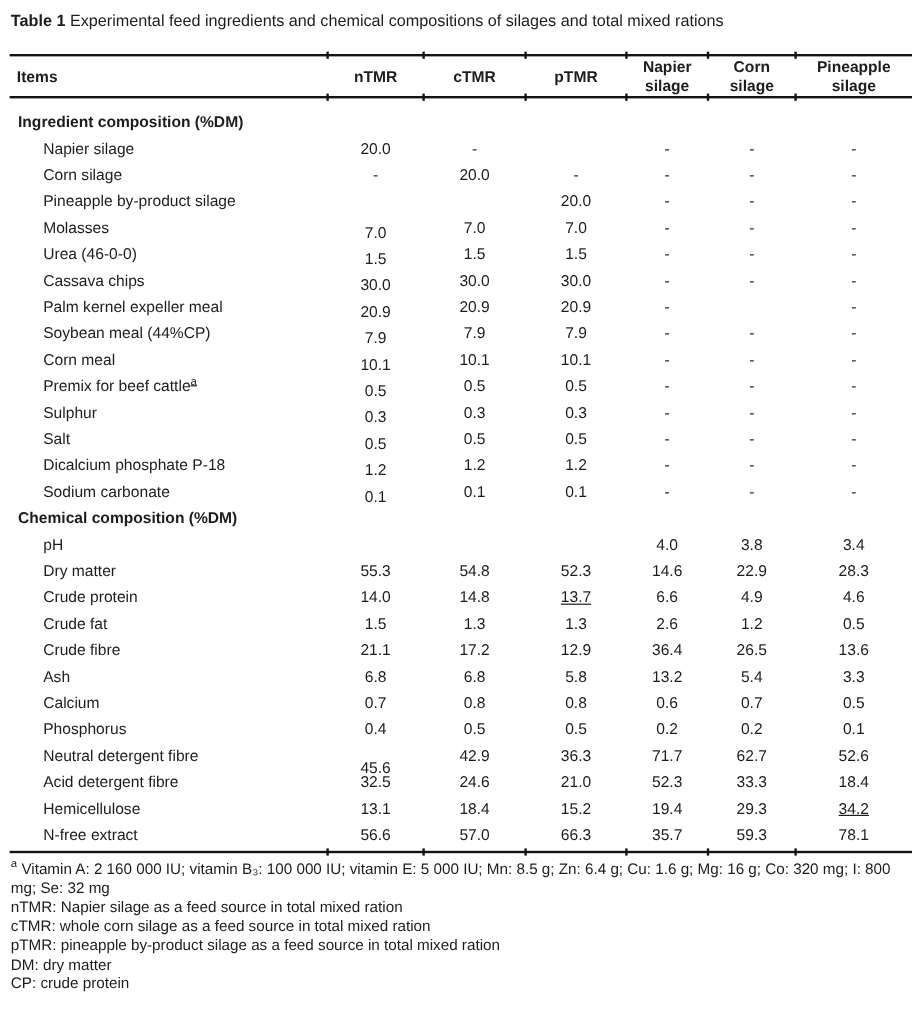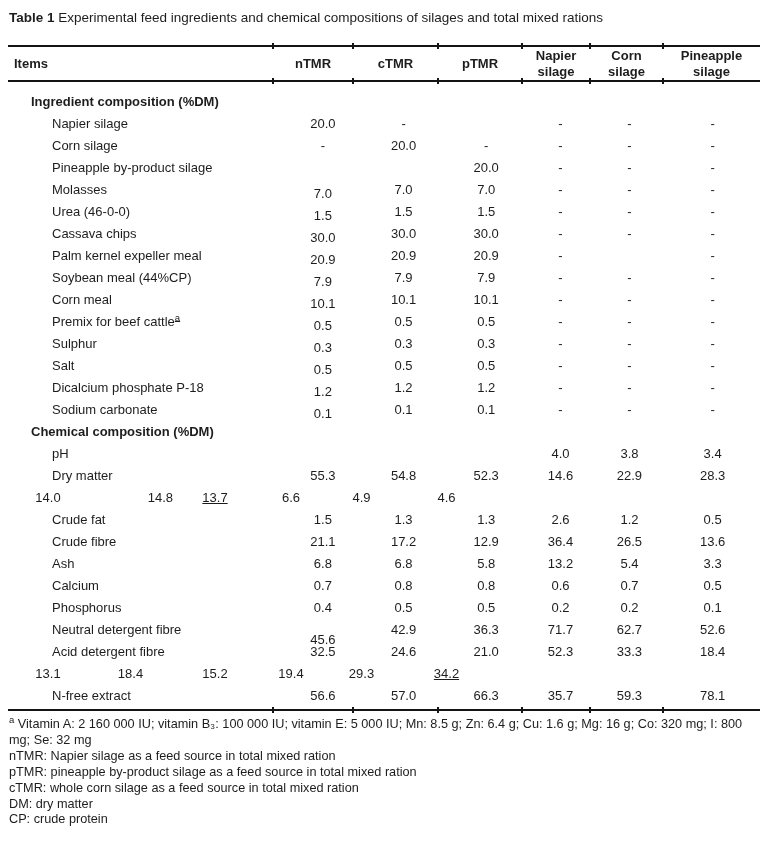--- a/index.html
+++ b/index.html
@@ -21,21 +21,21 @@
   .header-row { display:flex; align-items:center; height:33px; }
   .hcell {
     font-weight:bold; font-size:13px; text-align:center;
     white-space:pre-line; line-height:15.5px; box-sizing:border-box;
   }
   .hcell.first { text-align:left; padding-left:6px; }
 
   .tbody { padding:8px 0 3px 0; }
   .trow { display:flex; align-items:center; height:22px; }
   .lcell {
-    box-sizing:border-box; font-size:13px; padding-left:28px; white-space:nowrap;margin-left:16px;
+    box-sizing:border-box; font-size:13px; padding-left:28px; white-space:nowrap;
   }
   .trow.section .lcell { font-weight:bold; padding-left:7px; }
   .lcell sup { font-size:9.5px; text-decoration:underline; line-height:0; }
   .vcell { font-size:13px; text-align:center; box-sizing:border-box; }
   .vcell.vlow { transform:translateY(4px); }
 
   .footnotes { margin:6px 5px 0 9px; font-size:12.7px; line-height:15.9px; }
   .footnotes p { margin:0; }
   .footnotes sup { font-size:9.5px; line-height:0; }
 </style>
@@ -220,22 +220,23 @@
         <div class="trow">
           <div class="lcell" style="width: 265px;">Dry matter</div>
           <div class="vcell" style="width: 80px;">55.3</div>
           <div class="vcell" style="width: 85px;">54.8</div>
           <div class="vcell" style="width: 84px;">52.3</div>
           <div class="vcell" style="width: 68px;">14.6</div>
           <div class="vcell" style="width: 73px;">22.9</div>
           <div class="vcell" style="width: 97px;">28.3</div>
         </div>
         <div class="trow">
+          <div class="lcell" style="width: 265px;">Crude protein</div>
           <div class="vcell" style="width: 80px;">14.0</div>
-          <div class="vcell" style="width: 85px; text-align: right;">14.8</div>
+          <div class="vcell" style="width: 85px;">14.8</div>
           <div class="vcell" style="width: 84px; text-decoration: underline;">13.7</div>
           <div class="vcell" style="width: 68px;">6.6</div>
           <div class="vcell" style="width: 73px;">4.9</div>
           <div class="vcell" style="width: 97px;">4.6</div>
         </div>
         <div class="trow">
           <div class="lcell" style="width: 265px;">Crude fat</div>
           <div class="vcell" style="width: 80px;">1.5</div>
           <div class="vcell" style="width: 85px;">1.3</div>
           <div class="vcell" style="width: 84px;">1.3</div>
@@ -291,20 +292,21 @@
         <div class="trow">
           <div class="lcell" style="width: 265px;">Acid detergent fibre</div>
           <div class="vcell" style="width: 80px;">32.5</div>
           <div class="vcell" style="width: 85px;">24.6</div>
           <div class="vcell" style="width: 84px;">21.0</div>
           <div class="vcell" style="width: 68px;">52.3</div>
           <div class="vcell" style="width: 73px;">33.3</div>
           <div class="vcell" style="width: 97px;">18.4</div>
         </div>
         <div class="trow">
+          <div class="lcell" style="width: 265px;">Hemicellulose</div>
           <div class="vcell" style="width: 80px;">13.1</div>
           <div class="vcell" style="width: 85px;">18.4</div>
           <div class="vcell" style="width: 84px;">15.2</div>
           <div class="vcell" style="width: 68px;">19.4</div>
           <div class="vcell" style="width: 73px;">29.3</div>
           <div class="vcell" style="width: 97px; text-decoration: underline;">34.2</div>
         </div>
         <div class="trow">
           <div class="lcell" style="width: 265px;">N-free extract</div>
           <div class="vcell" style="width: 80px; text-align: center;">56.6</div>
@@ -322,20 +324,20 @@
         <span class="tick" style="left: 513px;"></span>
         <span class="tick" style="left: 581px;"></span>
         <span class="tick" style="left: 654px;"></span>
       </div>
   </div>
 
   <div class="footnotes">
     <p><sup>a</sup><span> Vitamin A: 2 160 000 IU; vitamin B₃: 100 000 IU; vitamin E: 5 000 IU; Mn: 8.5 g; Zn: 6.4 g; Cu: 1.6 g; Mg: 16 g; Co: 320 mg; I: 800 mg; Se: 32 mg</span></p>
     <div id="footnote-lines">
         <p>nTMR: Napier silage as a feed source in total mixed ration</p>
+        <p>cTMR: whole corn silage as a feed source in total mixed ration</p>
         <p>pTMR: pineapple by-product silage as a feed source in total mixed ration</p>
-        <p>cTMR: whole corn silage as a feed source in total mixed ration</p>
         <p>DM: dry matter</p>
         <p>CP: crude protein</p>
       </div>
   </div>
 
 </div>
 
 </body></html>

